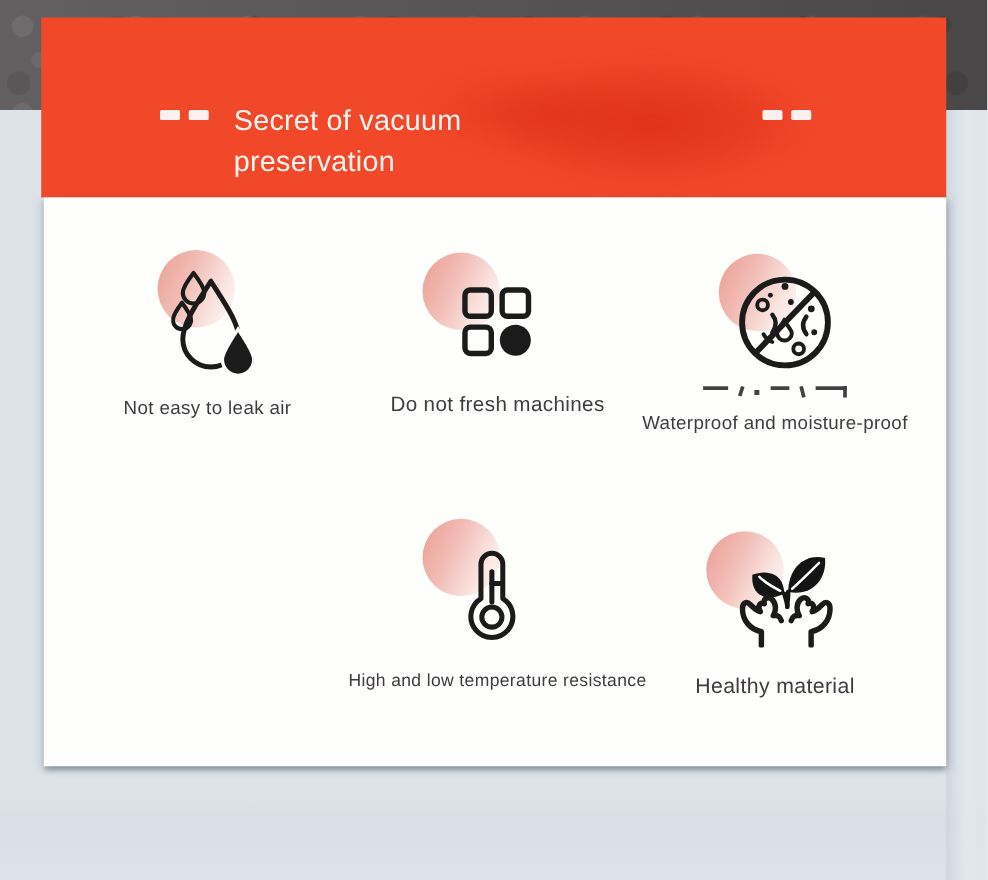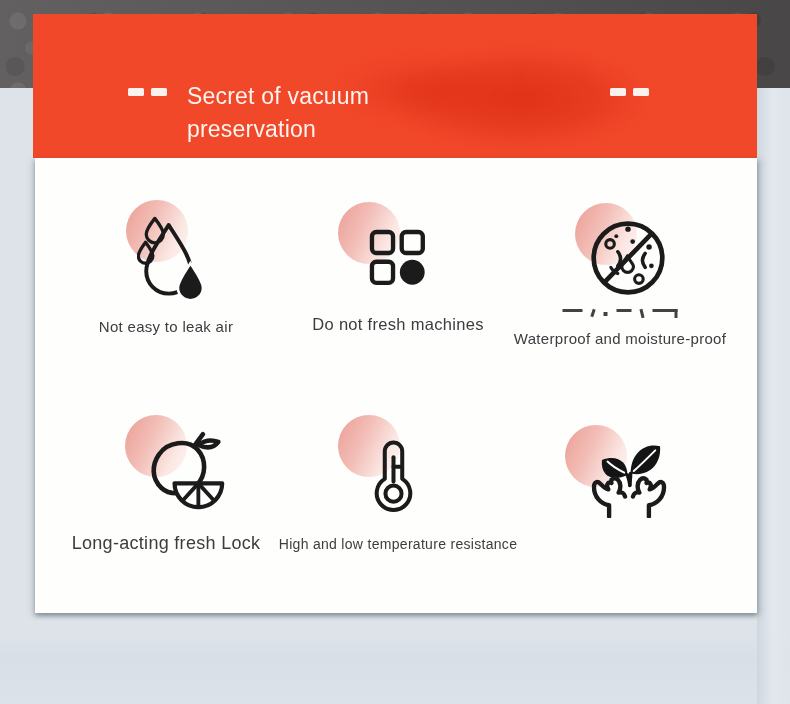--- a/index.html
+++ b/index.html
@@ -170,39 +170,20 @@
         <i class="r-bar"></i>
           <i class="r-tick"></i>
           <i class="r-dot"></i>
           <i class="r-bar2"></i>
           <i class="r-tick2"></i>
           <i class="r-hook"></i>
       </div>
       <div class="label">Waterproof and moisture-proof</div>
     </div>
 
-    <div class="cell cell-4">
-      <div class="bubble" style="left:79px;top:12px;"></div>
-      <svg class="icon" style="left:94px;top:25px;" width="86" height="90" viewBox="0 0 112 117">
-        <g fill="none" stroke="#1b1b1b" stroke-width="6" stroke-linecap="round" stroke-linejoin="round">
-          <path d="M25 34 C36 18 62 14 75 28 C87 41 86 62 74 74 C62 86 40 89 28 78 C15 66 15 48 25 34 Z"></path>
-          <line x1="70" y1="24" x2="82" y2="8"></line>
-          <path d="M76 22 q12 -9 26 -4 q-9 12 -26 4 Z"></path>
-        </g>
-        <g>
-          <path d="M45 72 h62 a31 31 0 0 1 -62 0 Z" fill="#ffffff" stroke="#1b1b1b" stroke-width="5.5" stroke-linejoin="round"></path>
-          <g stroke="#1b1b1b" stroke-width="5" stroke-linecap="round">
-            <line x1="76" y1="72" x2="56" y2="94"></line>
-            <line x1="76" y1="72" x2="76" y2="103"></line>
-            <line x1="76" y1="72" x2="96" y2="94"></line>
-          </g>
-        </g>
-      </svg>
-      <div class="label">Long-acting fresh Lock</div>
-    </div>
 
     <div class="cell cell-5">
       <div class="bubble" style="left:60px;top:12px;"></div>
       <svg class="icon" style="left:92px;top:34px;" width="47" height="77" viewBox="0 0 70 114">
         <g fill="none" stroke="#1b1b1b" stroke-width="6" stroke-linecap="round" stroke-linejoin="round">
           <path d="M22 21 A13 13 0 0 1 48 21 L48 62 A25 25 0 1 1 22 62 Z"></path>
           <line x1="35" y1="30" x2="35" y2="66"></line>
           <line x1="35" y1="44" x2="46" y2="44"></line>
           <circle cx="35" cy="84" r="12"></circle>
         </g>
@@ -223,16 +204,17 @@
         </g>
         <g fill="none" stroke="#141414" stroke-width="4.5" stroke-linecap="round">
           <path d="M53 44 C55 50 56 53 56 57"></path>
           <path d="M57 42 C57 48 56 53 56 57"></path>
         </g>
         <g fill="none" stroke="#1b1b1b" stroke-width="5.5" stroke-linecap="round" stroke-linejoin="round">
           <path d="M30 96 L30 82 C19 80 11 71 11 59 C11 53 15 51 19 55 C22 58 25 61 29 62 C26 57 28 52 33 54 C31 49 37 46 41 50 C45 54 45 61 42 66 C46 65 49 67 50 71"></path>
           <path d="M80 96 L80 82 C91 80 99 71 99 59 C99 53 95 51 91 55 C88 58 85 61 81 62 C84 57 82 52 77 54 C79 49 73 46 69 50 C65 54 65 61 68 66 C64 65 61 67 60 71"></path>
         </g>
       </svg>
+      <div class="label">Healthy material</div>
     </div>
 
   </div>
 </div>
 
 </body></html>

